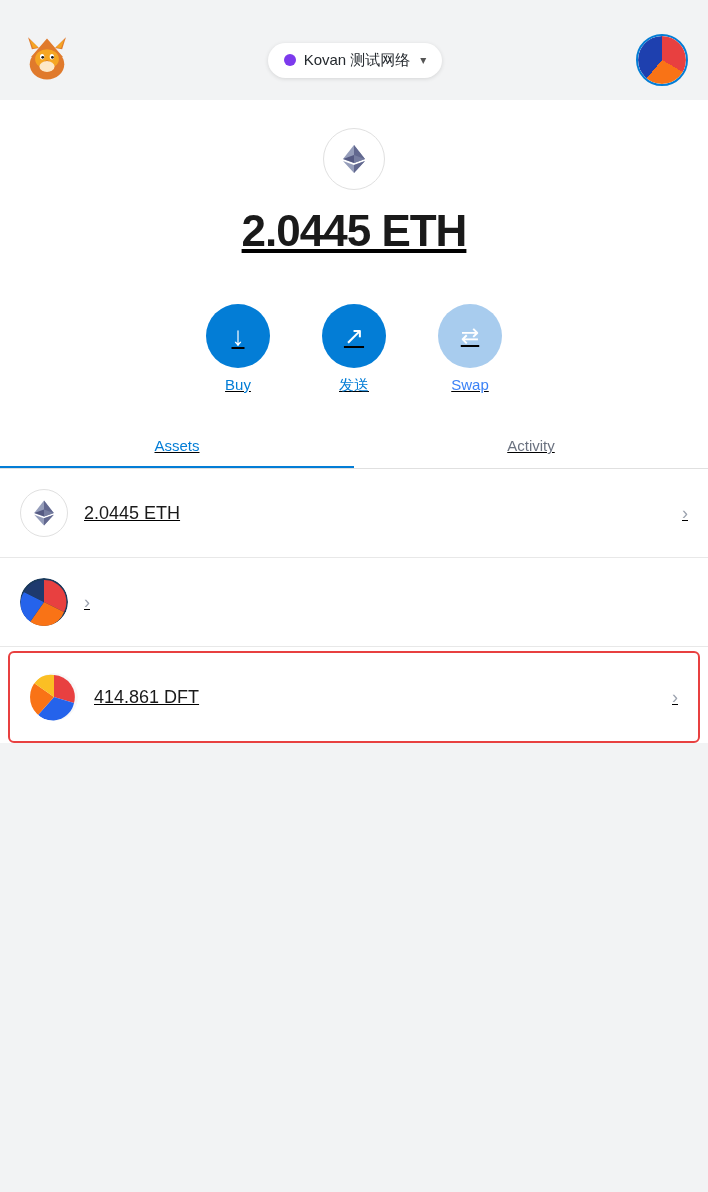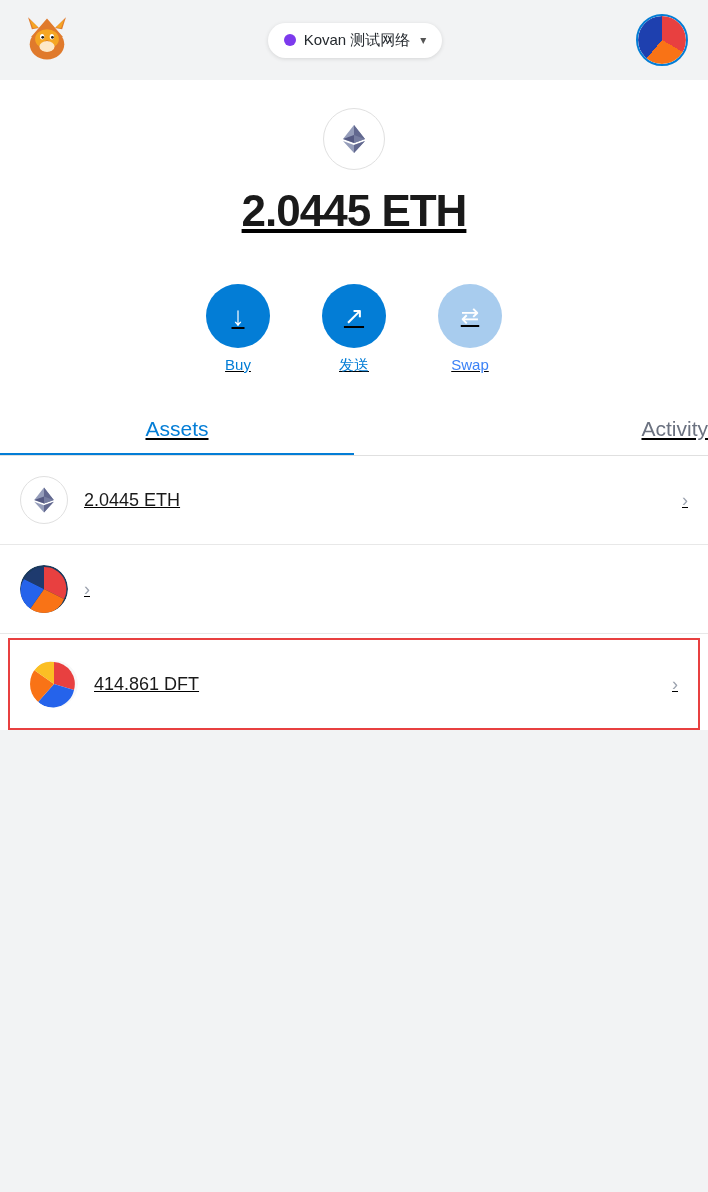--- a/index.html
+++ b/index.html
@@ -12,20 +12,21 @@
     }
 
     
     .header {
       background: #f2f3f4;
       display: flex;
       align-items: center;
       justify-content: space-between;
       padding: 14px 20px;
       height: 80px;
+      margin-top: 20px;
     }
     .header-logo {
       width: 54px;
       height: 54px;
     }
     .network-pill {
       display: flex;
       align-items: center;
       background: white;
       border-radius: 30px;
@@ -148,59 +149,58 @@
     
     .tabs {
       display: flex;
       background: white;
       border-bottom: 1px solid #e0e0e0;
     }
     .tab {
       flex: 1;
       text-align: center;
       padding: 14px 0;
-      font-size: 21px;
+      font-size: 15px;
       cursor: pointer;
       border: none;
       background: none;
       position: relative;
     }
     .tab.active {
       color: #037dd6;
       font-weight: 500;
     }
     .tab.active::after {
       content: '';
       position: absolute;
       bottom: 0;
       left: 0;
       right: 0;
       height: 2.5px;
       background: #037dd6;
     }
     .tab.inactive {
       color: #6b7280;
-      text-align: right;
     }
 
     
     .asset-list {
       background: white;
     }
     .asset-item {
       display: flex;
       align-items: center;
       padding: 20px 20px;
       border-bottom: 1px solid #e8e8e8;
       cursor: pointer;
       position: relative;
     }
     .asset-item.highlighted {
       border: 2.5px solid #e84040;
-      border-radius: 0;
+      border-radius: 6px;
       margin: 4px 8px;
     }
     .asset-icon {
       width: 48px;
       height: 48px;
       border-radius: 50%;
       flex-shrink: 0;
       margin-right: 16px;
       display: flex;
       align-items: center;

